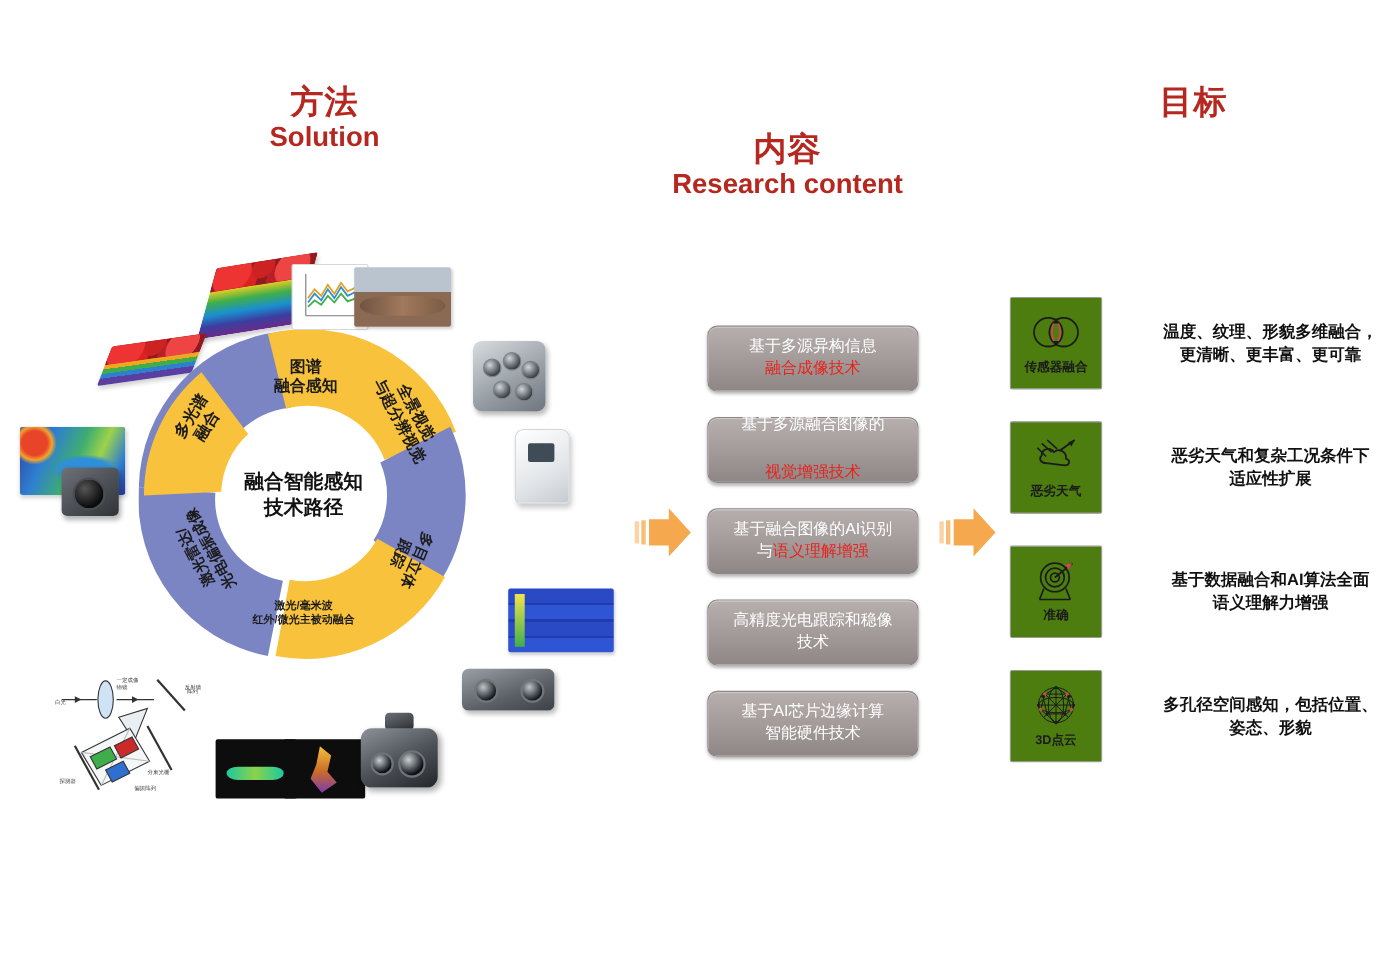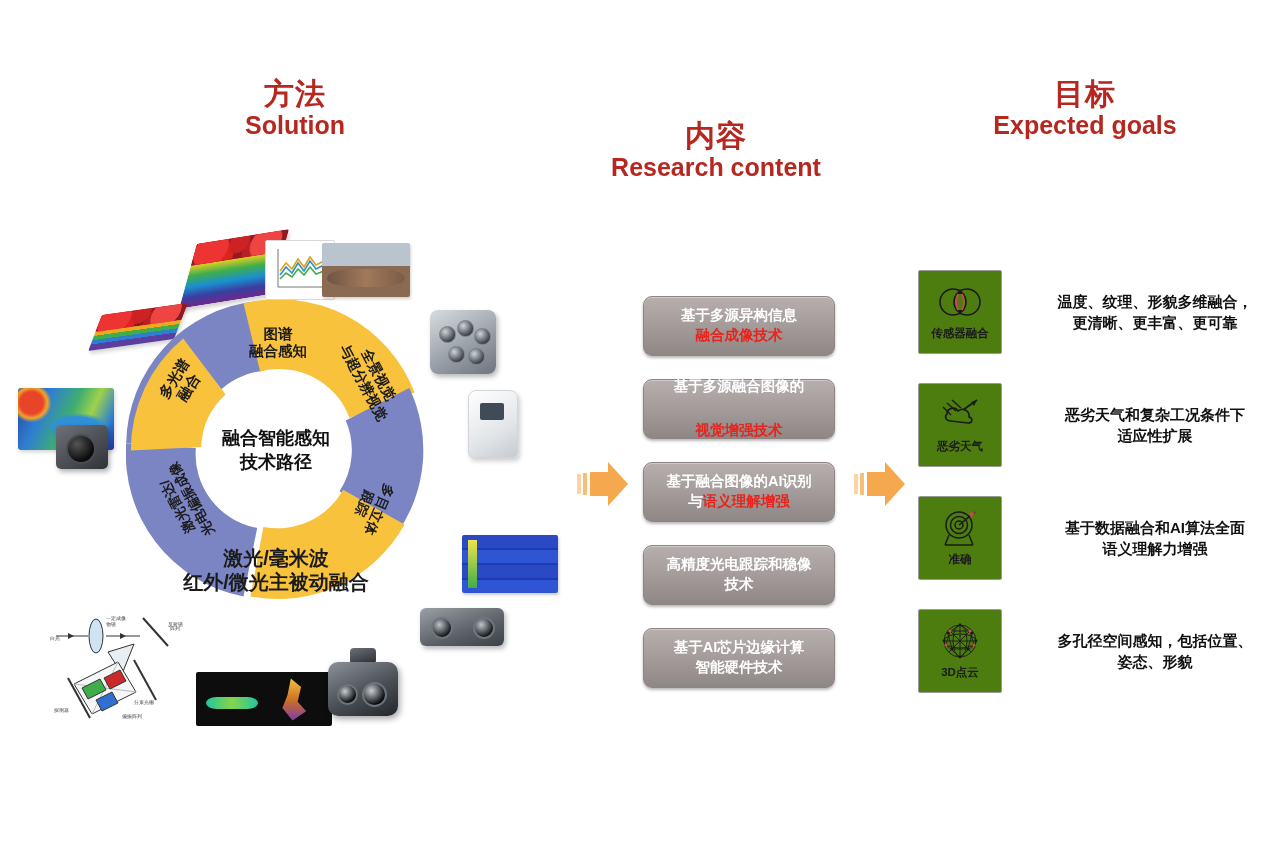--- a/index.html
+++ b/index.html
@@ -146,21 +146,21 @@
     background:radial-gradient(circle at 35% 32%,#c9cfd4,#0c0f12 70%);border:2px solid #6e747a;}
   .optical-diagram{width:150px;height:120px;}
 
   
   .proc-box{
     position:absolute;left:643px;width:190px;height:58px;border-radius:9px;
     background:linear-gradient(180deg,#b6afae 0%,#a39b9a 52%,#8f8786 100%);
     border:1px solid #8d8584;
     box-shadow:0 2px 3px rgba(0,0,0,.28), inset 0 1px 0 rgba(255,255,255,.35);
     display:flex;flex-direction:column;align-items:center;justify-content:center;
-    color:#ffffff;font-weight:bold;font-size:14.5px;line-height:1.35;text-align:center;
+    color:#ffffff;font-weight:normal;font-size:14.5px;line-height:1.35;text-align:center;
   }
   .proc-box .hl{color:#e8231c;}
 
   
   .arrow{position:absolute;}
 
   
   .goal-row{position:absolute;left:918px;display:flex;align-items:center;}
   .goal-card{
     width:84px;height:84px;border:1.6px solid #9a9a9a;background:#4d7c0f;border-radius:2px;
@@ -182,21 +182,20 @@
   <div class="col-head" id="head-solution">
     <span class="cn">方法</span>
     <span class="en">Solution</span>
   </div>
   <div class="col-head" id="head-content">
     <span class="cn">内容</span>
     <span class="en">Research content</span>
   </div>
   <div class="col-head" id="head-goals">
     <span class="cn">目标</span>
-    <span class="en">Expected goals</span>
   </div>
 
   <div class="deco" style="left:188px;top:238px;">
     <div class="spectral-cube">
         <div class="berry-tex"></div>
       </div>
   </div>
   <div class="deco" style="left:265px;top:240px;">
     <div class="plot-card">
       <svg width="68" height="58" viewBox="0 0 68 58">
@@ -308,21 +307,21 @@
     <div class="seg-label" style="left:185px;top:62px;width:120px;transform:rotate(62deg);font-size:14px;">
       <div>全景视觉</div>
       <div>与超分辨视觉</div>
     </div>
 
     <div class="seg-label" style="left:185px;top:190px;width:120px;transform:rotate(-247deg);font-size:13.5px;">
       <div>多目立体</div>
       <div>跟踪</div>
     </div>
 
-    <div class="seg-label" style="left:14px;top:246px;width:272px;font-size:20px;">
+    <div class="seg-label" style="left:14px;top:246px;width:272px;font-size:10px;">
       <div>激光/毫米波</div>
       <div>红外/微光主被动融合</div>
     </div>
 
     <div class="seg-label" style="left:-6px;top:186px;width:130px;transform:rotate(-118deg);font-size:13.5px;">
       <div>激光雷达/</div>
       <div>光电偏振成像</div>
     </div>
 
     <div class="seg-label" style="left:-2px;top:66px;width:116px;transform:rotate(-58deg);font-size:14.5px;">

